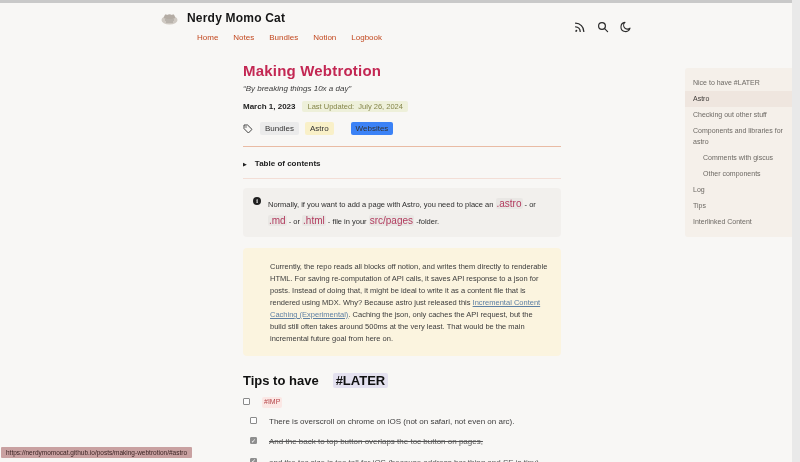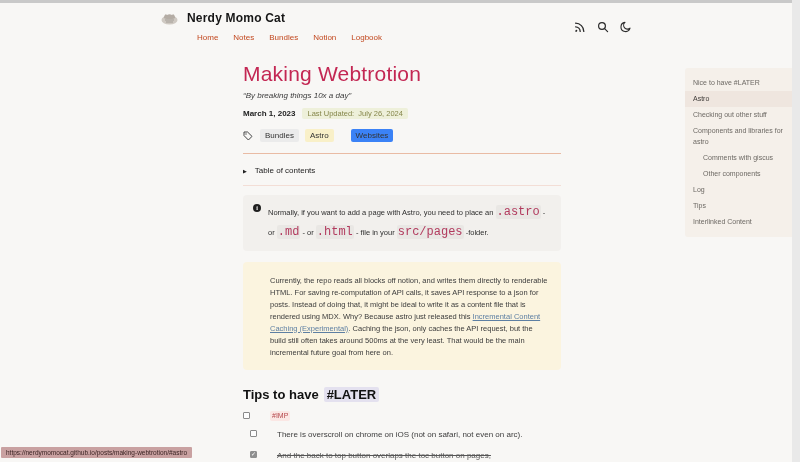--- a/index.html
+++ b/index.html
@@ -20,55 +20,55 @@
   .logo{width:19px;height:14px;display:inline-flex;cursor:pointer;}
   .site-title{font-size:12px;font-weight:bold;color:#161616;cursor:pointer;letter-spacing:.2px;}
   .nav{display:flex;gap:15px;margin:8px 0 0 37px;}
   .nav-link{font-size:8px;color:var(--accent,#c2481f);cursor:pointer;text-decoration:none;}
   .header-icons{position:absolute;top:21px;right:160px;display:flex;gap:11px;align-items:center;}
   .hicon{width:12px;height:12px;display:inline-flex;cursor:pointer;color:#2b2b2b;}
   .hicon svg{width:12px;height:12px;}
 
   
   main{position:absolute;left:243px;top:62px;width:318px;}
-  h1{font-size:21px;font-weight:normal;color:var(--post-title,#c32753);letter-spacing:.2px;}
+  h1{font-size:15px;font-weight:bold;color:var(--post-title,#c32753);letter-spacing:.2px;}
   .subtitle{font-size:8px;font-style:italic;color:#3a3a3a;margin-top:5px;}
   .date-row{display:flex;align-items:center;gap:7px;margin-top:8px;}
   .pub-date{font-size:8px;font-weight:bold;color:#222;}
   .badge{font-size:7.5px;color:var(--badge-text,#85864a);background:var(--badge-bg,#eef0da);padding:1px 5px;border-radius:2px;white-space:pre;}
   .tags-row{display:flex;align-items:center;gap:7px;margin-top:10px;}
   .tag-icon{width:10px;height:10px;display:inline-flex;color:#444;}
   .tag{font-size:8px;color:#333;padding:2px 5px;border-radius:2px;cursor:pointer;}
   .tag[data-variant="gray"]{background:#ebebeb;}
   .tag[data-variant="yellow"]{background:#f9f0c8;}
   .tag[data-variant="orange"]{background:#3b82f6;margin-left:11px;}
   .hr1{border:none;border-top:1px solid #e9bba4;margin-top:11px;}
   .hr2{border:none;border-top:1px solid #f3ded6;margin-top:10px;}
   .toc-toggle{display:flex;align-items:center;gap:8px;margin-top:12px;cursor:pointer;}
   .tri{font-size:5px;color:#222;}
-  .toc-toggle-label{font-size:8px;font-weight:normal;color:#222;}
+  .toc-toggle-label{font-size:8px;font-weight:bold;color:#222;}
 
   .info-callout{display:flex;gap:7px;background:var(--info-bg,#f2f0ed);border-radius:4px;padding:8px 10px;margin-top:9px;}
   .info-icon{flex:0 0 auto;width:8px;height:8px;border-radius:50%;background:#1f1f1f;color:#fff;font-size:6px;font-weight:bold;display:flex;align-items:center;justify-content:center;margin-top:1px;font-family:"Liberation Serif",serif;}
   .info-text{font-size:7.5px;line-height:1.65;color:#2e2e2e;}
-  .code{font-family:Liberation Mono, monospace;font-size:12px;color:var(--code,#b23b5e);background:rgba(0,0,0,0.035);padding:0 1px;border-radius:2px;margin-top:12px;}
+  .code{font-family:Liberation Sans, sans-serif;font-size:10px;color:var(--code,#b23b5e);background:rgba(0,0,0,0.035);padding:0 1px;border-radius:2px;margin-top:12px;}
 
   .goal-callout{background:var(--goal-bg,#fbf4df);border-radius:4px;padding:9px 12px 11px 13px;margin-top:11px;}
   .goal-header{display:flex;align-items:center;gap:5px;}
   .red-dot{width:7px;height:7px;border-radius:50%;background:#cc3a33;flex:0 0 auto;}
   .goal-title{font-size:8px;font-weight:bold;color:#1e1e1e;margin-left:2px;}
   .cal-icon{width:8px;height:8px;display:inline-flex;color:#333;margin-left:2px;}
   .goal-date{font-size:8px;font-weight:bold;color:#1e1e1e;}
   .goal-body{font-size:7.5px;line-height:1.6;color:#3c3c3c;margin:4px 0 0 14px;}
   .goal-link{color:var(--link,#5d7fa3);text-decoration:underline;cursor:pointer;}
 
   h2{margin-top:17px;font-size:13px;font-weight:bold;color:#111;}
-  .later-tag{background:var(--later-bg,#e4e1ef);padding:0 3px;border-radius:2px;margin-left:5px;}
+  .later-tag{background:var(--later-bg,#e4e1ef);padding:0 3px;border-radius:2px;margin-left:14px;}
   .checklist{list-style:none;margin-top:9px;padding-left:7px;}
-  .check-item{display:flex;align-items:flex-start;gap:20px;margin-bottom:8px;}
+  .check-item{display:flex;align-items:flex-start;gap:12px;margin-bottom:8px;}
   .checkbox{flex:0 0 auto;width:7px;height:7px;border:1px solid #8a8a8a;border-radius:1px;background:#fdfdfd;margin-top:1px;cursor:pointer;display:flex;align-items:center;justify-content:center;}
   .check-text{font-size:8px;line-height:1.55;color:#3d3d3d;}
   .check-item[data-checked="true"] .checkbox{background:#8f8f8f;border-color:#8f8f8f;}
   .check-item[data-checked="true"] .checkbox::after{content:"✓";color:#fff;font-size:6px;line-height:1;}
   .check-item[data-checked="true"] .check-text{text-decoration:line-through;color:#565656;}
   .check-item[data-variant="imp"]{margin-left:-7px;}
   .check-item[data-variant="imp"] .check-text{font-size:7px;color:var(--imp-text,#b5464a);background:var(--imp-bg,#fbe7e4);padding:0 2px;border-radius:2px;}
 
   
   .toc-panel{position:absolute;left:685px;top:68px;width:112px;background:var(--toc-bg,#f5f0ea);border-radius:3px;padding:7px 0;list-style:none;}

